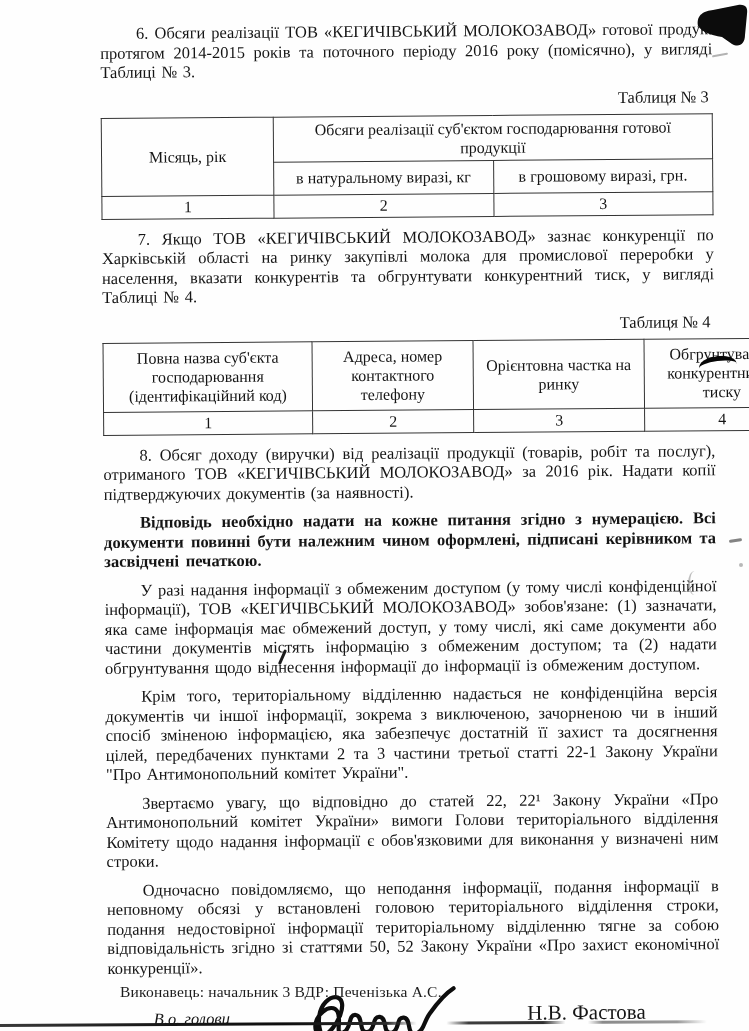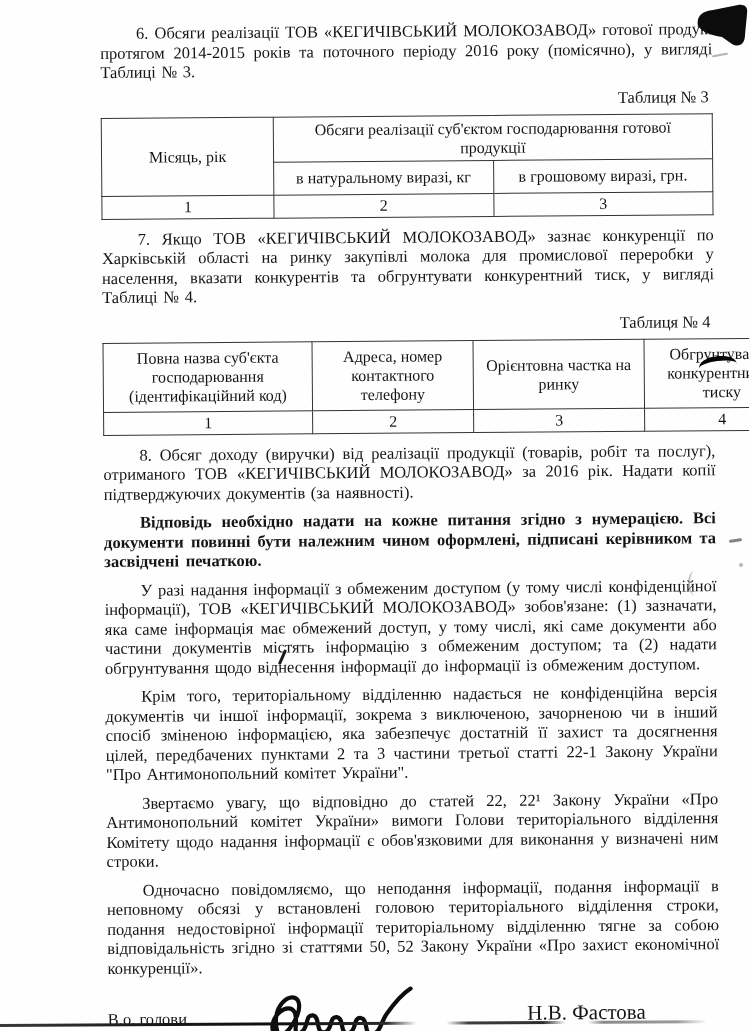--- a/index.html
+++ b/index.html
@@ -42,21 +42,21 @@
   tr.idx td{height:20px;padding:1px;}
   .t4 td.h{height:64px;padding:2px 10px;}
   .t4 .c1{width:188px;}
   .t4 .c2{width:140px;}
   .t4 .c3{width:150px;}
   .t4 .c4{width:134px;}
   .sig-row{
     display:flex;align-items:flex-start;
     margin-top:16px;height:72px;
   }
-  .sig-label{padding-top:16px;font-size:16.5px;white-space:nowrap;}
+  .sig-label{margin-left:46px;padding-top:16px;font-size:16.5px;white-space:nowrap;font-style:italic;}
   .sig-svg{margin-left:58px;margin-top:-6px;}
   .sig-name{margin-left:auto;margin-right:74px;padding-top:10px;font-size:21px;white-space:nowrap;}
   .footer{
     position:absolute;left:120px;top:983px;
     font-size:15.5px;color:#1c1c1c;letter-spacing:.2px;
   }
   
   .corner-blob{position:absolute;left:696px;top:4px;}
   .corner-dash{position:absolute;left:712px;top:54px;width:16px;height:2px;background:#8a8a8a;transform:rotate(-10deg);opacity:.65;border-radius:2px;}
   .arc-mark-1{position:absolute;left:699px;top:356px;width:38px;height:15px;border:0;border-top:5px solid #060606;border-radius:50%;transform:rotate(-7deg);}
@@ -141,20 +141,21 @@
         <svg width="175" height="70" viewBox="0 0 175 70">
           <path d="M34 50 C 22 18, 50 2, 54 16 C 58 30, 34 62, 28 44 C 24 30, 44 14, 50 26 C 54 36, 46 50, 56 46 C 64 42, 60 28, 68 29 C 76 30, 70 48, 80 46 C 88 44, 84 30, 92 31 C 100 32, 94 49, 104 47 C 112 45, 108 31, 116 32 C 124 33, 118 50, 128 48 C 136 46, 136 36, 142 28 C 150 17, 158 8, 166 3" fill="none" stroke="#0d0d0d" stroke-width="4.2" stroke-linecap="round" stroke-linejoin="round"></path>
           <path d="M30 50 C 25 58, 28 66, 35 62" fill="none" stroke="#0d0d0d" stroke-width="3.4" stroke-linecap="round"></path>
         </svg>
       </span>
       <span class="sig-name">Н.В. Фастова</span>
     </div>
 
   </div>
 
+  <div class="footer">Виконавець: начальник 3 ВДР: Печенізька А.С.</div>
 
   <span class="corner-blob">
     <svg width="52" height="46" viewBox="0 0 52 46">
       <path d="M2 22 C 0 10, 9 7, 17 6 L 42 1 C 50 0, 52 4, 51 10 L 49 31 C 49 40, 43 44, 36 40 L 26 33 C 14 31, 6 28, 2 22 Z" fill="#0c0c0c"></path>
     </svg>
   </span>
   <div class="corner-dash"></div>
   <div class="arc-mark-1"></div>
   <div class="dash-mark-2"></div>
   <div class="speck-mark"></div>

